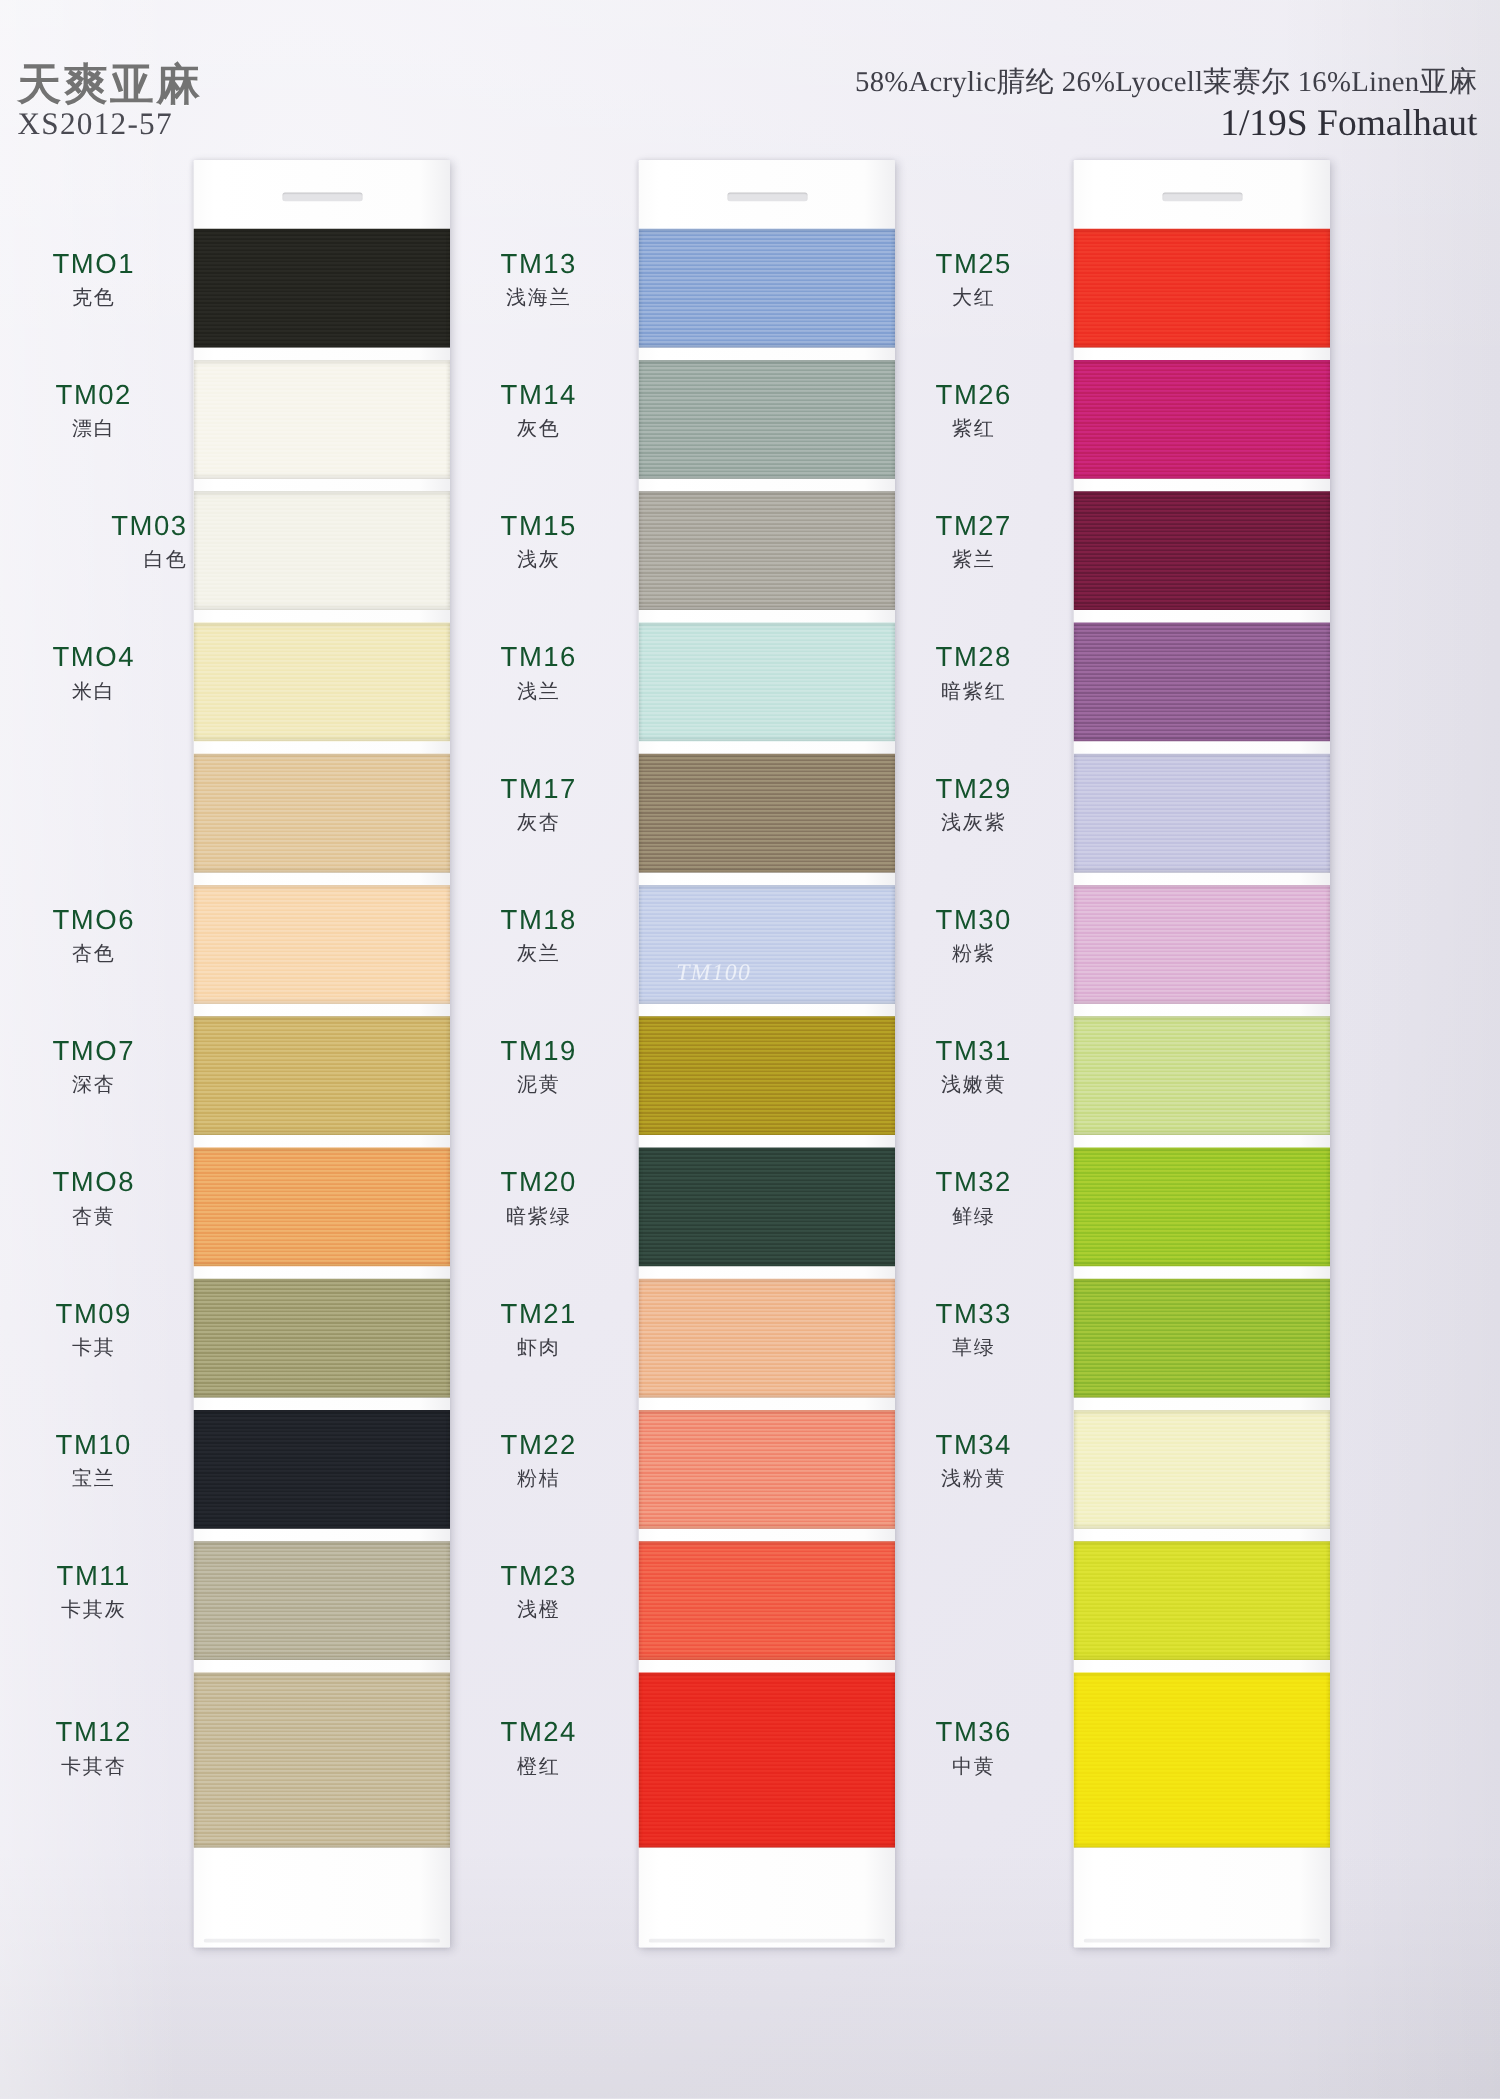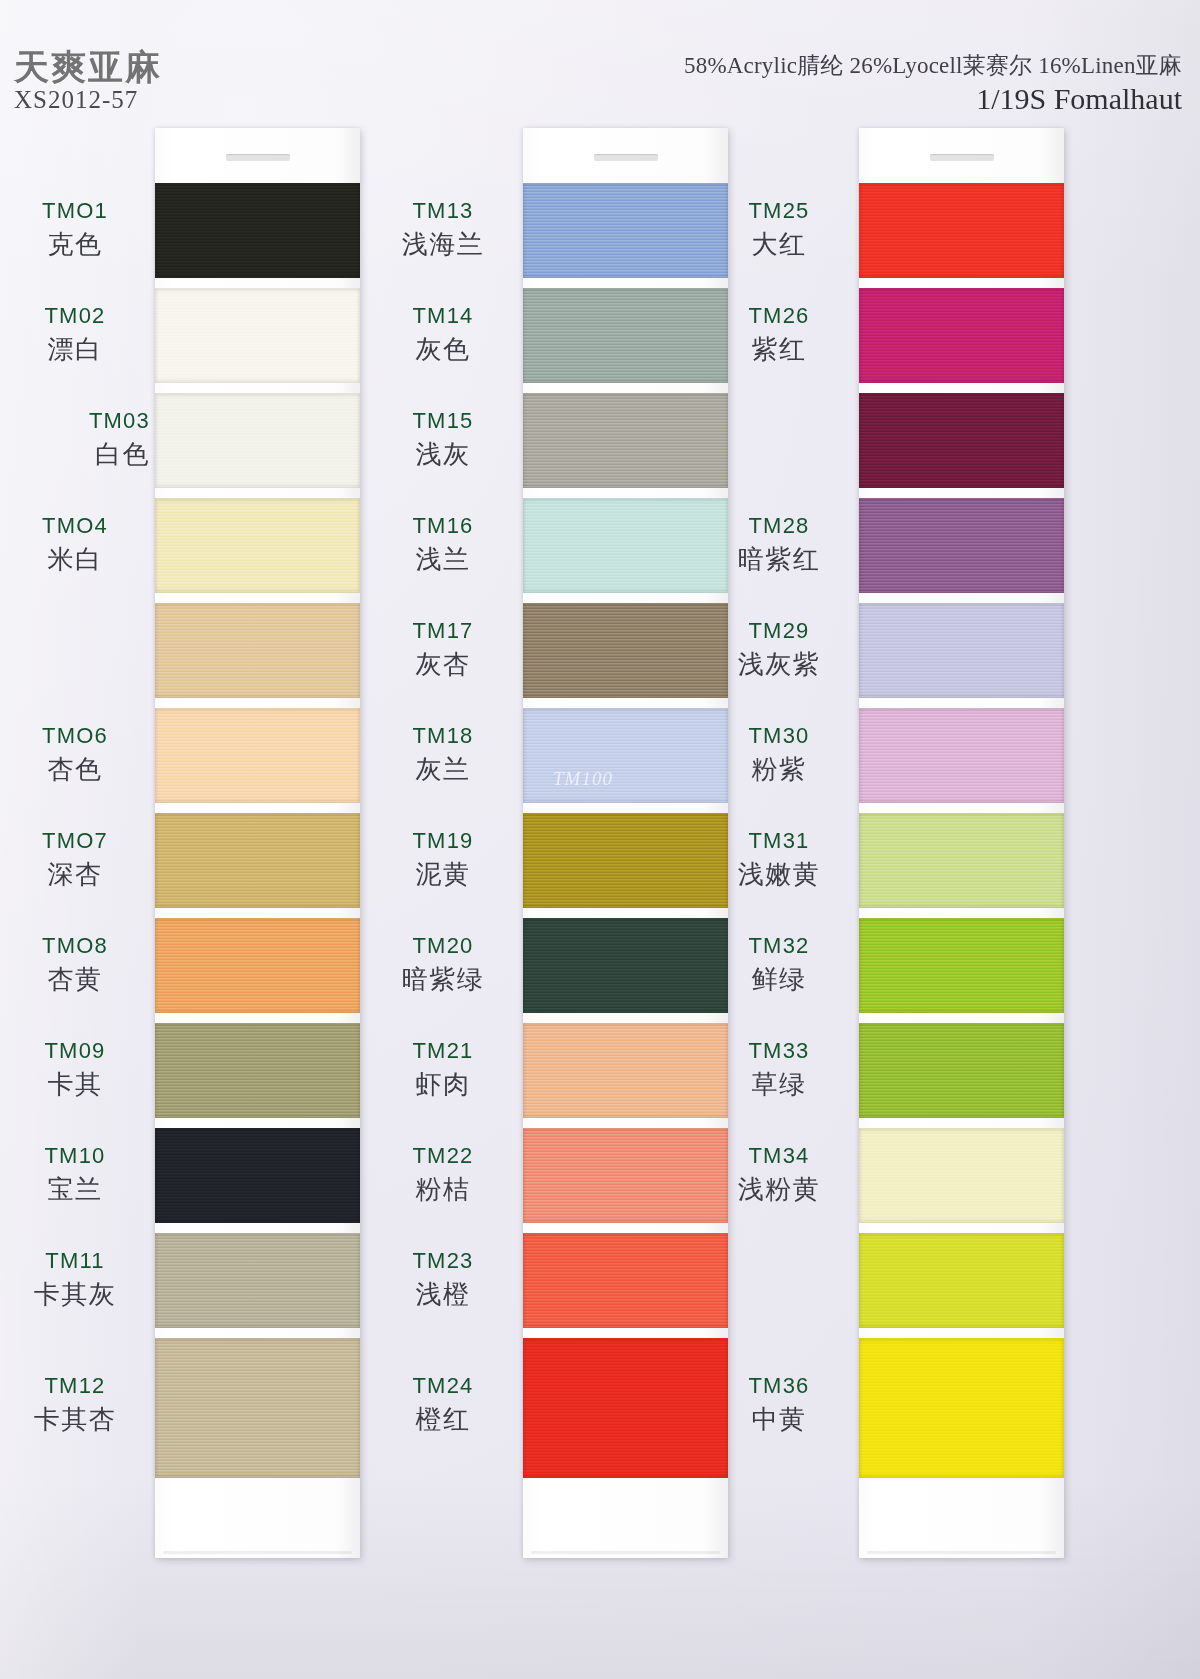--- a/index.html
+++ b/index.html
@@ -46,21 +46,21 @@
   .yarn-count{
     position:absolute;right:18px;top:82px;
     font-family:"Liberation Serif", serif;
     font-size:30px;color:#2f2f38;white-space:nowrap;
   }
 
   
   .columns{position:absolute;top:120px;left:0;width:1200px;height:1559px;}
   .column{position:absolute;top:0;width:360px;height:1559px;}
   .col-0{left:0;}
-  .col-1{left:368px;}
+  .col-1{left:356px;}
   .col-2{left:704px;}
 
   
   .strip{
     position:absolute;
     top:8px;
     left:155px;
     width:205px;
     height:1430px;
     background:linear-gradient(90deg,#fbfbfb 0%,#ffffff 8%,#fdfdfd 88%,#f0f0f2 100%);
@@ -97,21 +97,21 @@
     position:absolute;
     width:150px;
     text-align:center;
     color:#414149;
     line-height:1.22;
   }
   .label .code{
     display:block;font-size:22px;letter-spacing:1.2px;color:#14532d;
   }
   .label .name{
-    display:block;font-size:26px;letter-spacing:1.5px;color:#3c3c44;margin-top:4px;
+    display:block;font-size:16px;letter-spacing:1.5px;color:#3c3c44;margin-top:4px;
   }
   .col-0 .label,.col-1 .label{left:0;}
   .col-2 .label{left:0;}
   .col-1 .strip,.col-2 .strip{left:155px;}
 
   .watermark{
     position:absolute;left:30px;top:640px;width:150px;height:26px;
     color:rgba(255,255,255,.65);font-size:19px;font-style:italic;
     font-family:"Liberation Serif", serif;letter-spacing:1px;pointer-events:none;
   }
@@ -256,20 +256,24 @@
     </div>
     <div class="column col-2">
       <div class="label" style="top: 78px;">
         <span class="code">TM25</span>
         <span class="name">大红</span>
       </div>
       <div class="label" style="top: 183px;">
         <span class="code">TM26</span>
         <span class="name">紫红</span>
       </div>
+      <div class="label" style="top: 288px;">
+        <span class="code">TM27</span>
+        <span class="name">紫兰</span>
+      </div>
       <div class="label" style="top: 393px;">
         <span class="code">TM28</span>
         <span class="name">暗紫红</span>
       </div>
       <div class="label" style="top: 498px;">
         <span class="code">TM29</span>
         <span class="name">浅灰紫</span>
       </div>
       <div class="label" style="top: 603px;">
         <span class="code">TM30</span>

